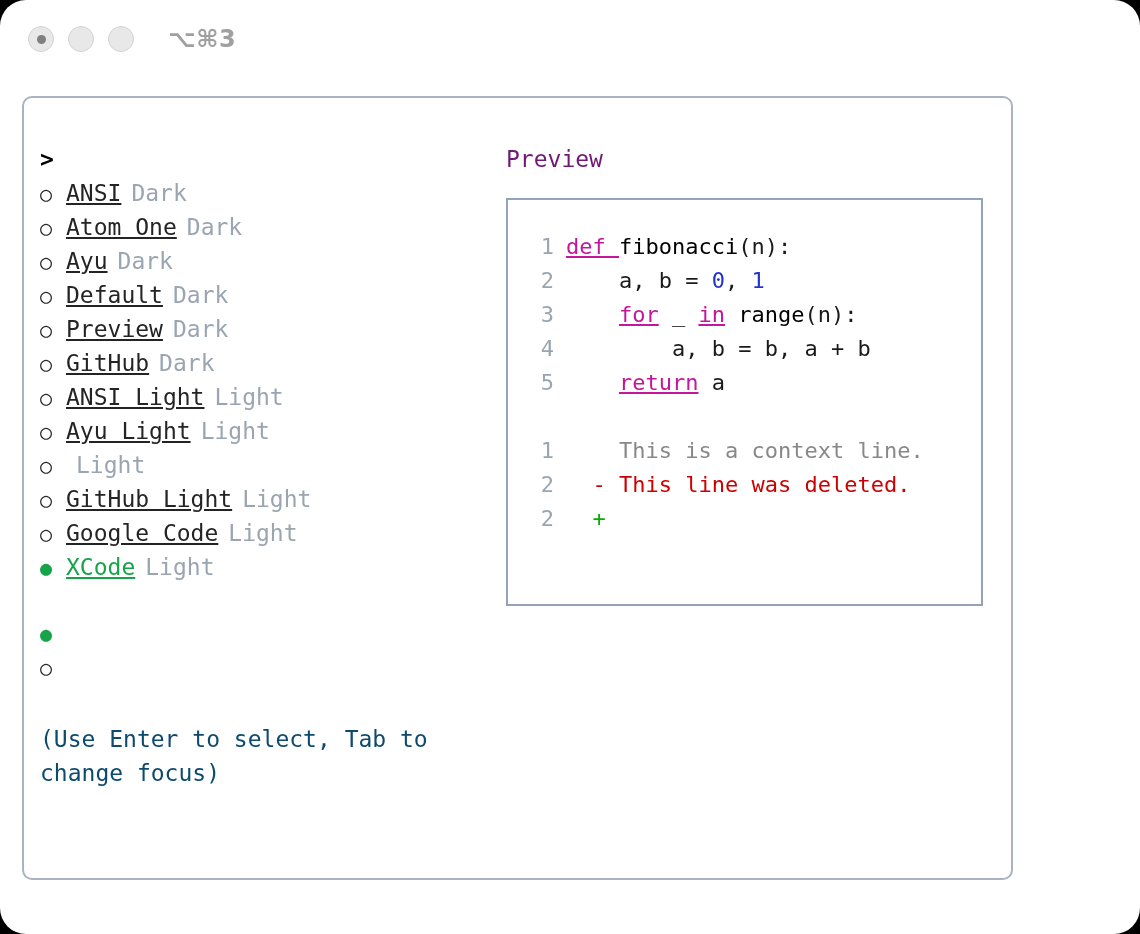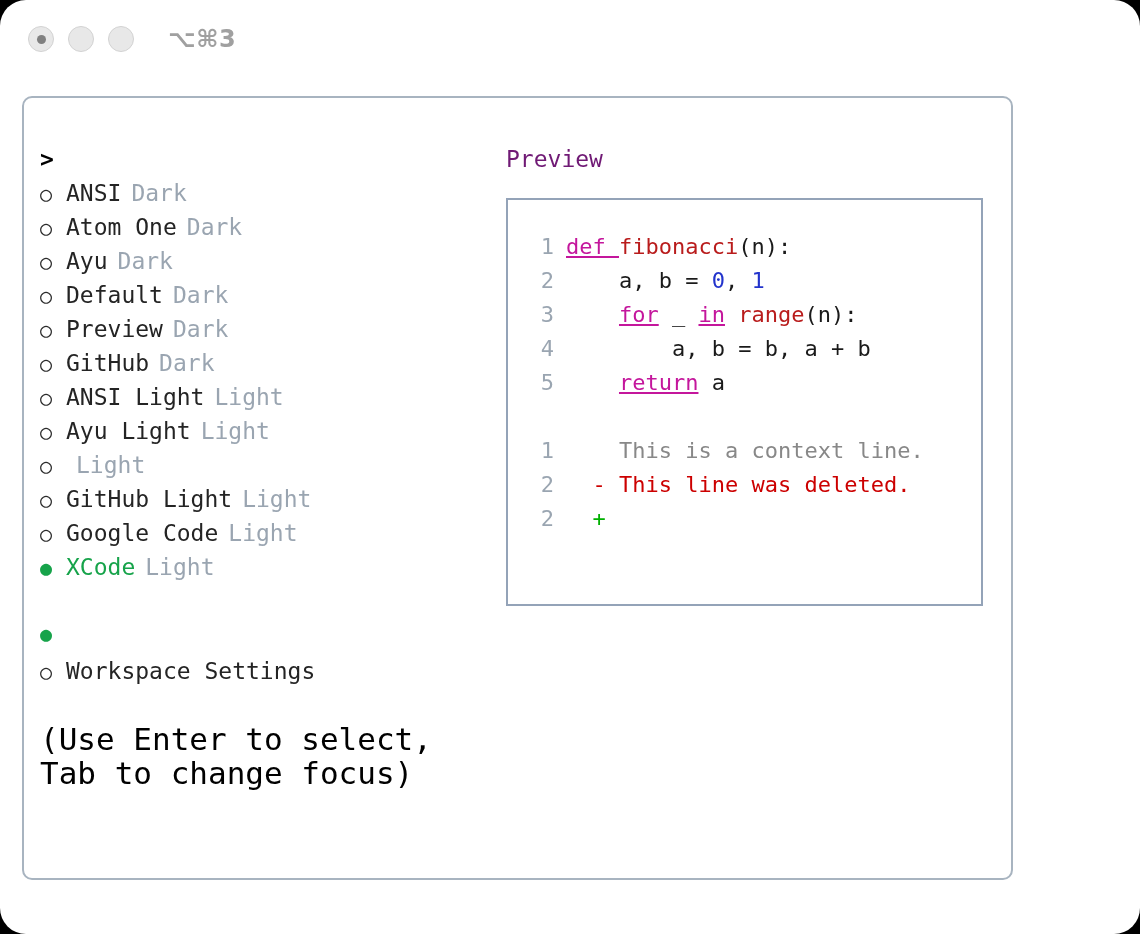--- a/index.html
+++ b/index.html
@@ -103,21 +103,21 @@
     width: 26px;
     flex: 0 0 26px;
     font-size: 20px;
     color: #2b2b2b;
     line-height: 1;
   }
   .bullet.sel {
     color: #16a34a;
   }
   .bullet.blank { color: transparent; }
-  .label { color: #242424; }
+  .label { color: #242424; text-decoration: underline; }
   .label.sel { color: #16a34a; }
   .variant {
     color: #9aa5b1;
     margin-left: 10px;
   }
   .heading {
     font-weight: bold;
     color: #000000;
   }
   .caret {
@@ -127,23 +127,23 @@
     font-weight: bold;
     color: #000000;
   }
   .section-gap { height: 36px; }
   .applyto-label {
     color: #242424;
   }
   .hint {
     margin-top: 30px;
     width: 400px;
-    font-size: 31px;
+    font-size: 23px;
     line-height: 34px;
-    color: #000000;
+    color: #0c4a6e;
     white-space: normal;
   }
 
   
   .right-col {
     flex: 1;
     padding: 48px 0 0 17px;
     box-sizing: border-box;
   }
   .preview-title {
@@ -170,21 +170,21 @@
   .lineno {
     display: inline-block;
     width: 28px;
     flex: 0 0 28px;
     text-align: right;
     color: #9aa5b1;
     margin-right: 12px;
   }
   .code-line.spacer { height: 34px; }
   .kw   { color: #c4169c; text-decoration: underline; }
-  .fn   { color: #b91c1c; }
+  .fn   { color: #000000; }
   .num  { color: #2233cc; }
   .plain{ color: #1a1a1a; }
   .ctx  { color: #888888; text-align: center; }
   .del  { color: #cc0000; }
   .add  { color: #00b000; }
 </style>
 </head>
 <body>
 
 <div class="page">
@@ -222,21 +222,21 @@
             <div class="row"><span class="bullet">○</span><span class="label">GitHub Light</span><span class="variant">Light</span></div>
             <div class="row"><span class="bullet">○</span><span class="label">Google Code</span><span class="variant">Light</span></div>
             <div class="row"><span class="bullet sel">●</span><span class="label sel">XCode</span><span class="variant">Light</span></div>
           </div>
 
         <div class="section-gap"></div>
 
 
         <div id="apply-list">
             <div class="row"><span class="bullet sel">●</span></div>
-            <div class="row"><span class="bullet">○</span><span class="label">Workspace Settings</span></div>
+            <div class="row"><span class="bullet">○</span></div>
           </div>
 
         <div class="hint">(Use Enter to select, Tab to change focus)</div>
       </div>
 
       <div class="right-col">
         <div class="preview-title">Preview</div>
         <div class="preview-box">
           <div id="code-block">
               <div class="code-line"><span class="lineno">1</span><span class="kw">def </span><span class="fn">fibonacci</span><span class="plain">(n):</span></div>

